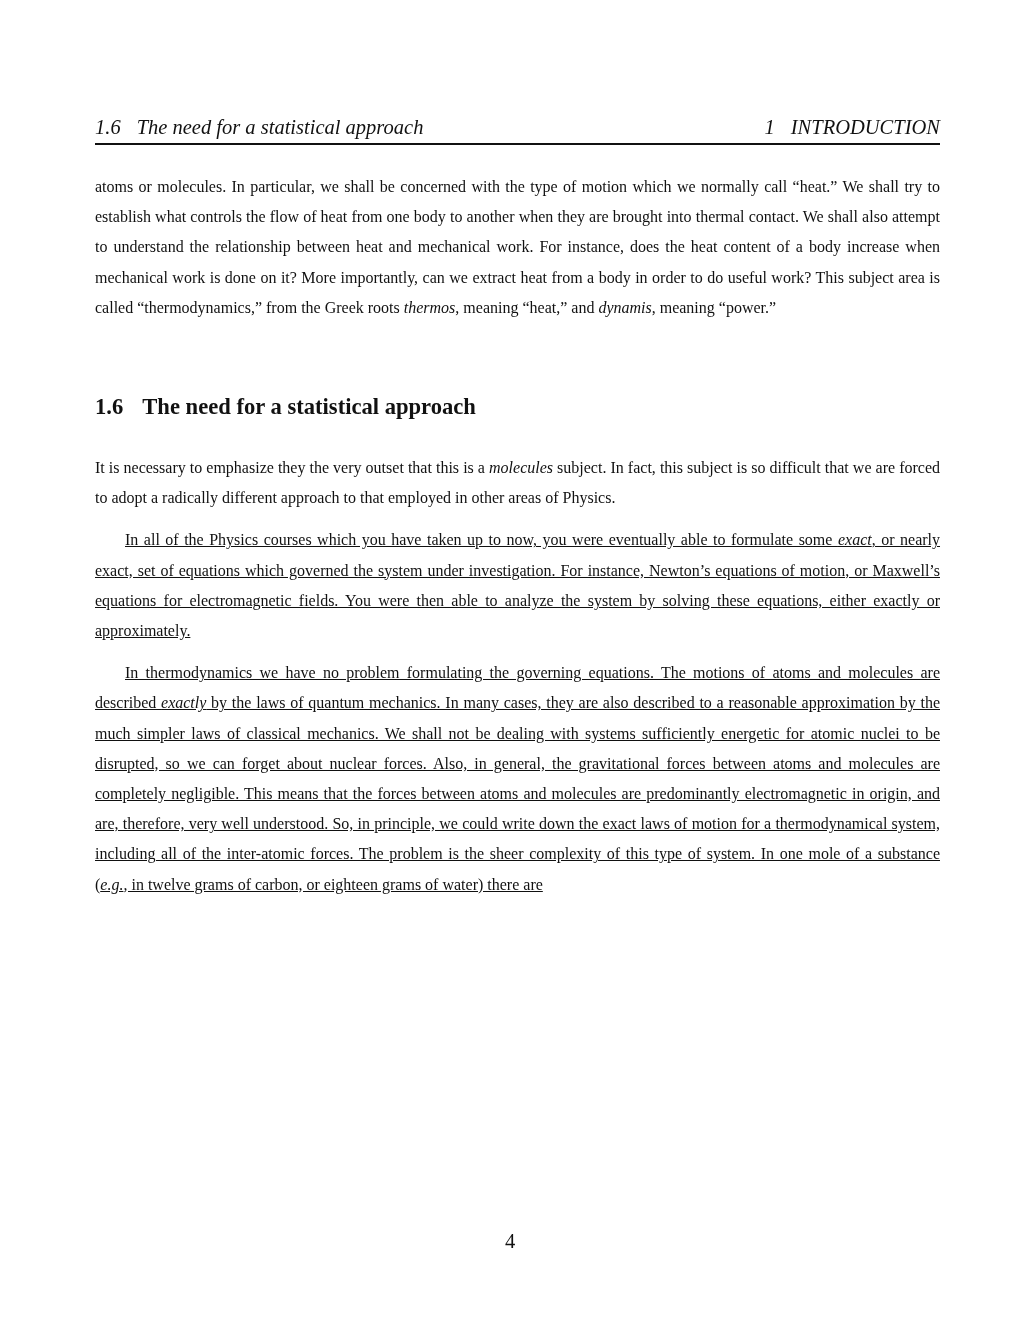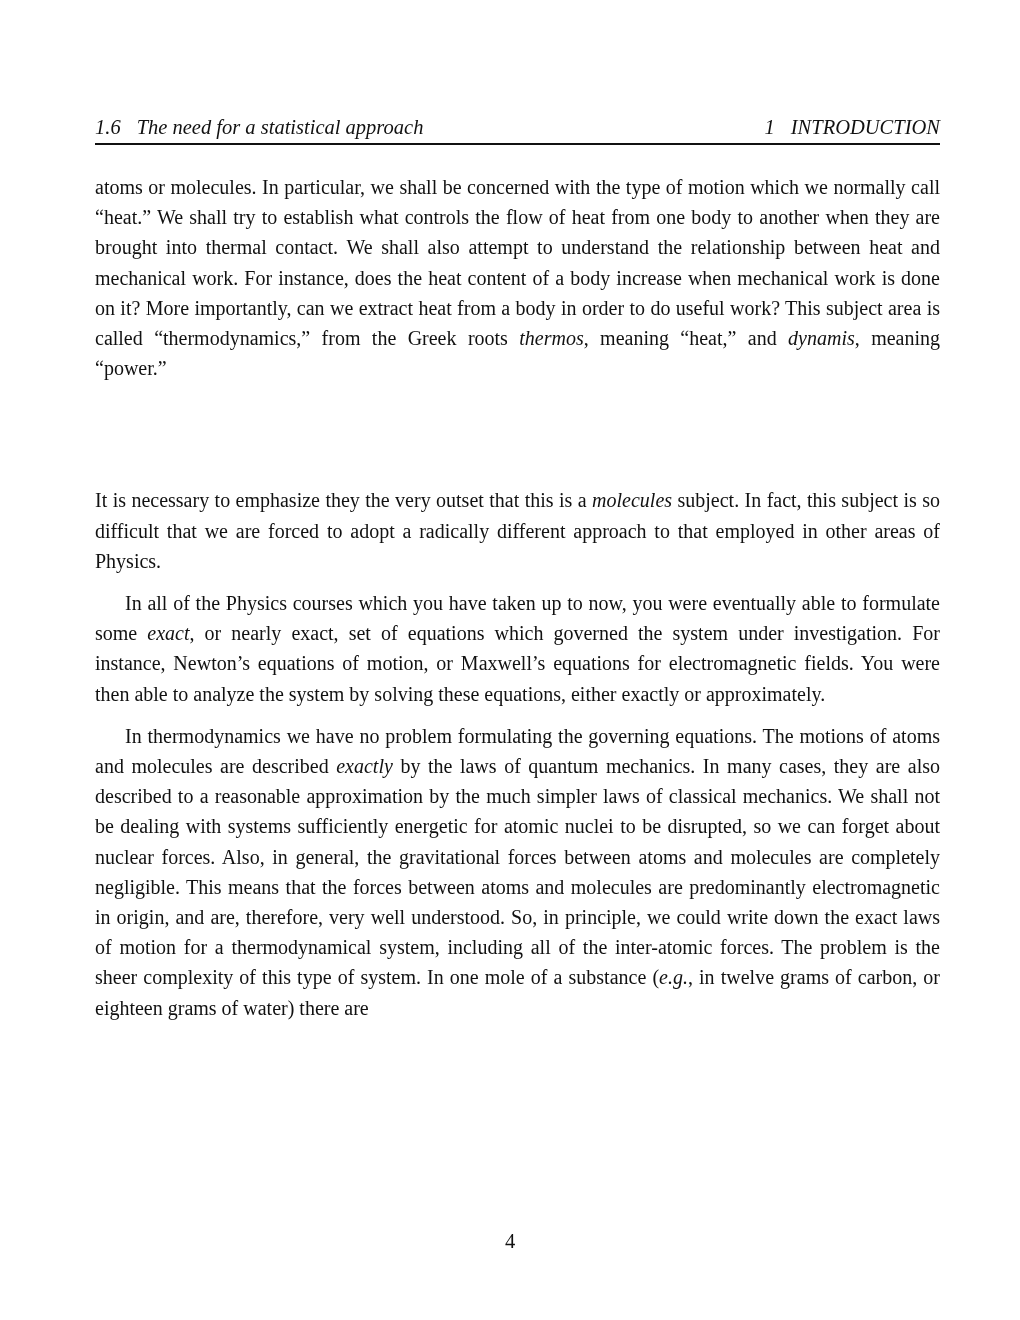--- a/index.html
+++ b/index.html
@@ -56,29 +56,29 @@
   
   .content {
     position: absolute;
     left: 95px;
     top: 172px;
     width: 845px;
   }
 
   p.para {
     margin: 0;
-    font-size: 20px;
+    font-size: 16px;
     line-height: 30.2px;
     text-align: justify;
     text-justify: inter-word;
     hyphens: manual;
     -webkit-hyphens: manual;
     color: #111111;
   }
-  p.para.indent { text-indent: 30px; }
+  p.para.indent { text-indent: 30px; text-decoration: underline; }
 
   
   .gap-before-heading { height: 70px; }
   .gap-after-heading  { height: 32px; }
   .gap-para           { height: 12px; }
 
   h2.section-heading {
     margin: 0;
     font-size: 22.6px;
     line-height: 28px;
@@ -118,20 +118,21 @@
     </div>
   </div>
   <div class="runhead-rule"></div>
 
   <div class="content">
 
     <p class="para"><span>atoms or molecules. In particular, we shall be concerned with the type of motion which we normally call “heat.” We shall try to establish what controls the flow of heat from one body to another when they are brought into thermal contact. We shall also attempt to understand the relationship between heat and mechanical work. For instance, does the heat content of a body increase when mechanical work is done on it? More importantly, can we extract heat from a body in order to do useful work? This subject area is called “thermodynamics,” from the Greek roots </span><em>thermos</em><span>, meaning “heat,” and </span><em>dynamis</em><span>, meaning “power.”</span></p>
 
     <div class="gap-before-heading"></div>
 
+    <h2 class="section-heading"><span class="sec-num">1.6</span><span>The need for a statistical approach</span></h2>
 
     <div class="gap-after-heading"></div>
 
     <p class="para"><span>It is necessary to emphasize they the very outset that this is a </span><em>molecules</em><span> subject. In fact, this subject is so difficult that we are forced to adopt a radically different approach to that employed in other areas of Physics.</span></p>
 
     <div class="gap-para"></div>
 
     <p class="para indent"><span>In all of the Physics courses which you have taken up to now, you were eventually able to formulate some </span><em>exact</em><span>, or nearly exact, set of equations which governed the system under investigation. For instance, Newton’s equations of motion, or Maxwell’s equations for electromagnetic fields. You were then able to analyze the system by solving these equations, either exactly or approximately.</span></p>
 
     <div class="gap-para"></div>

